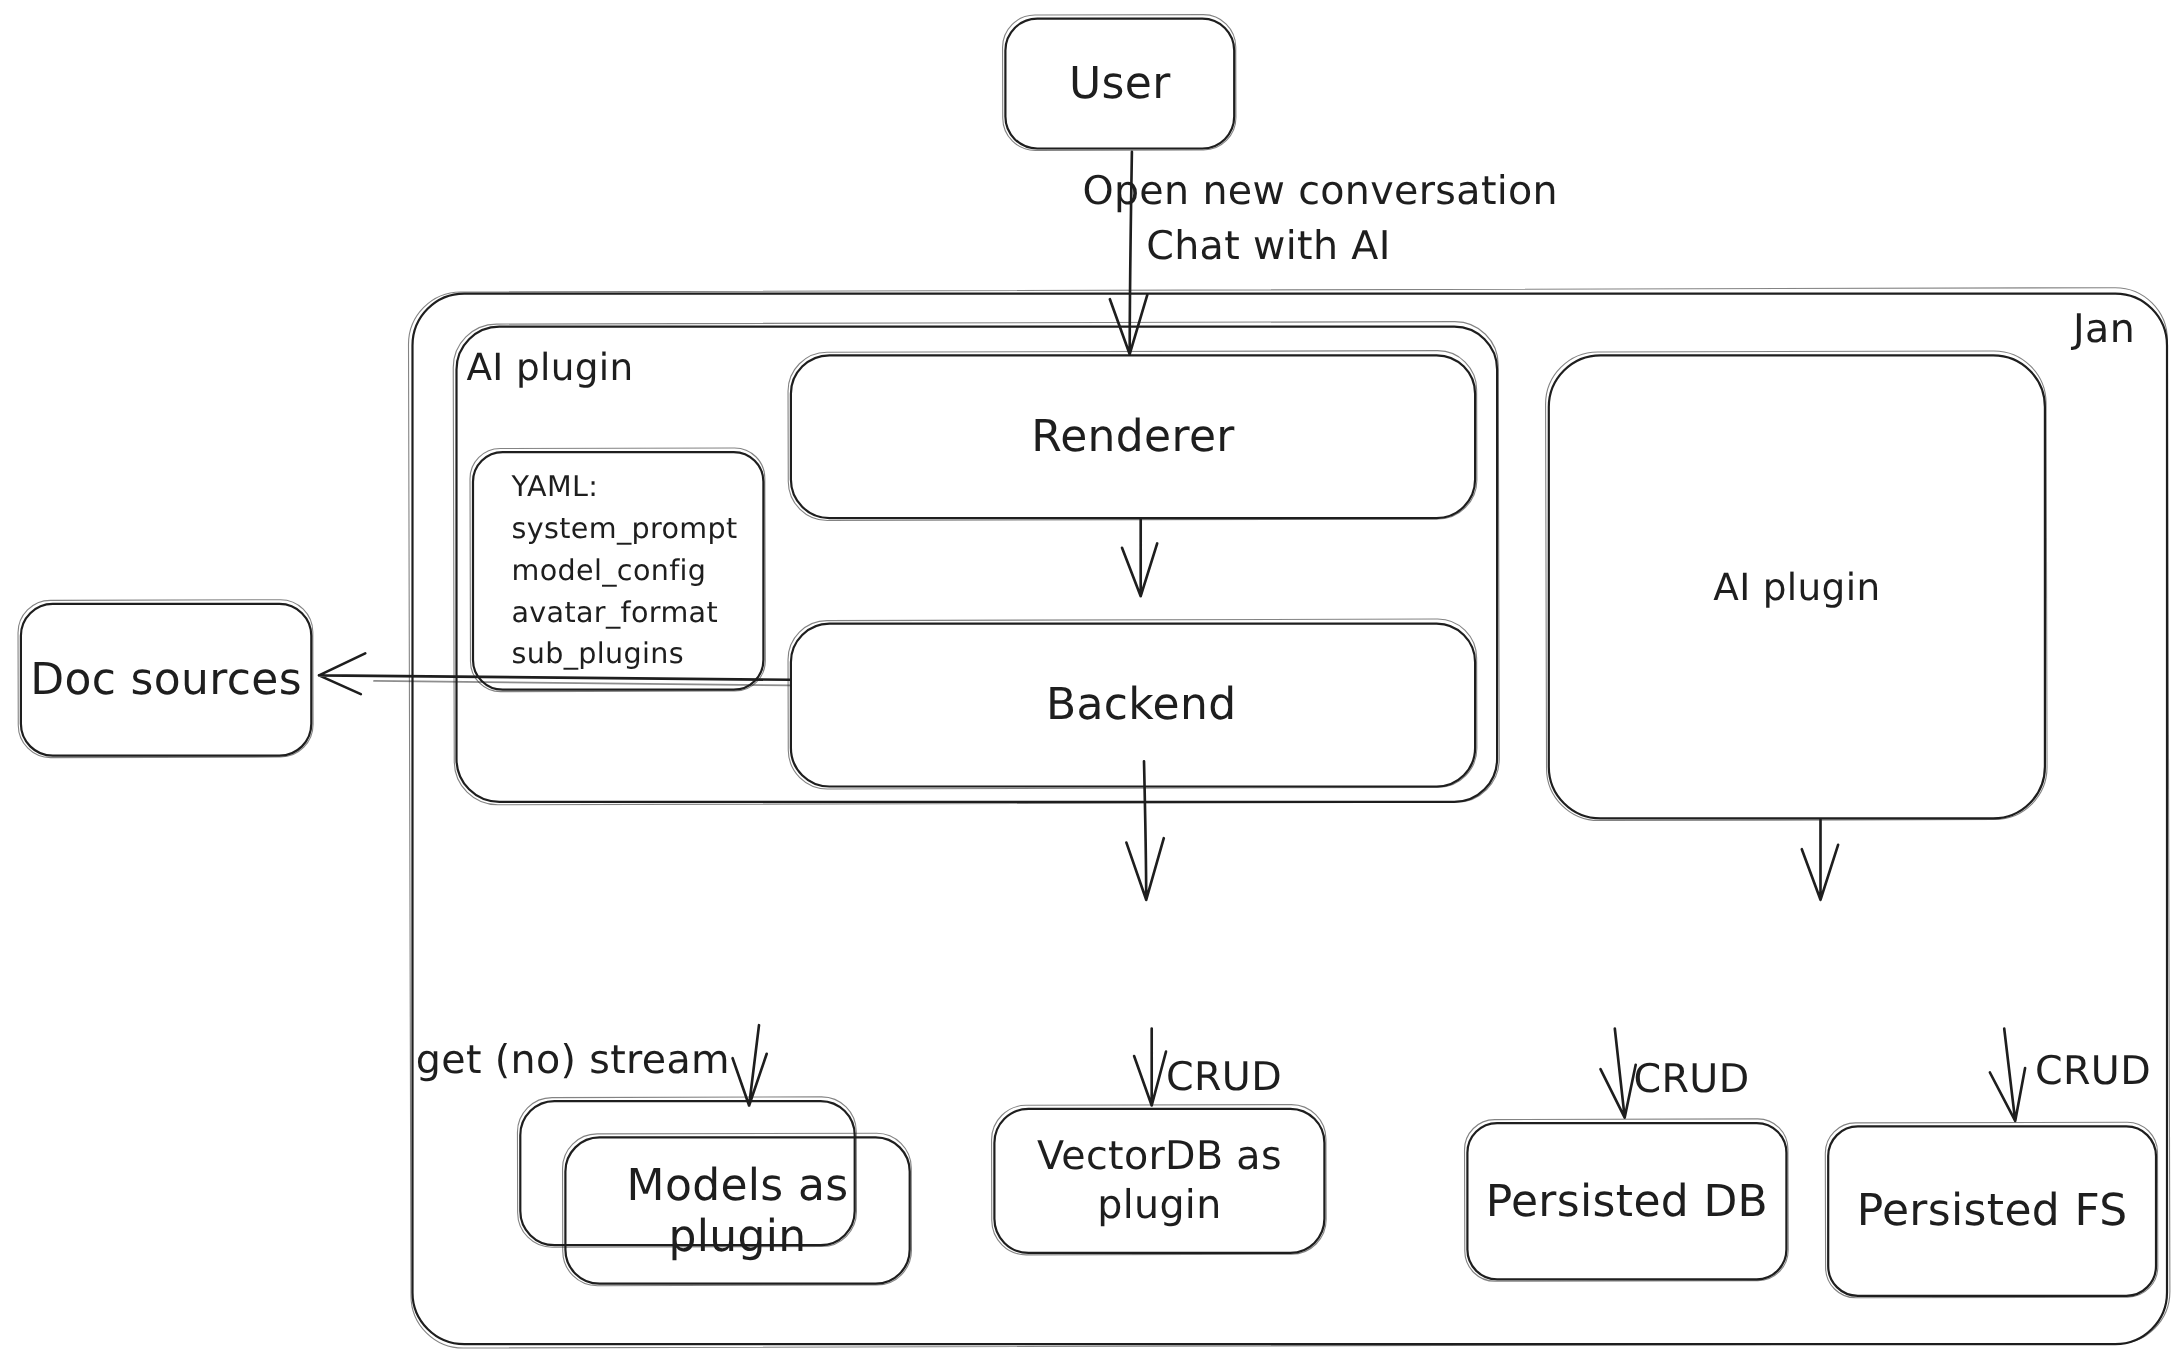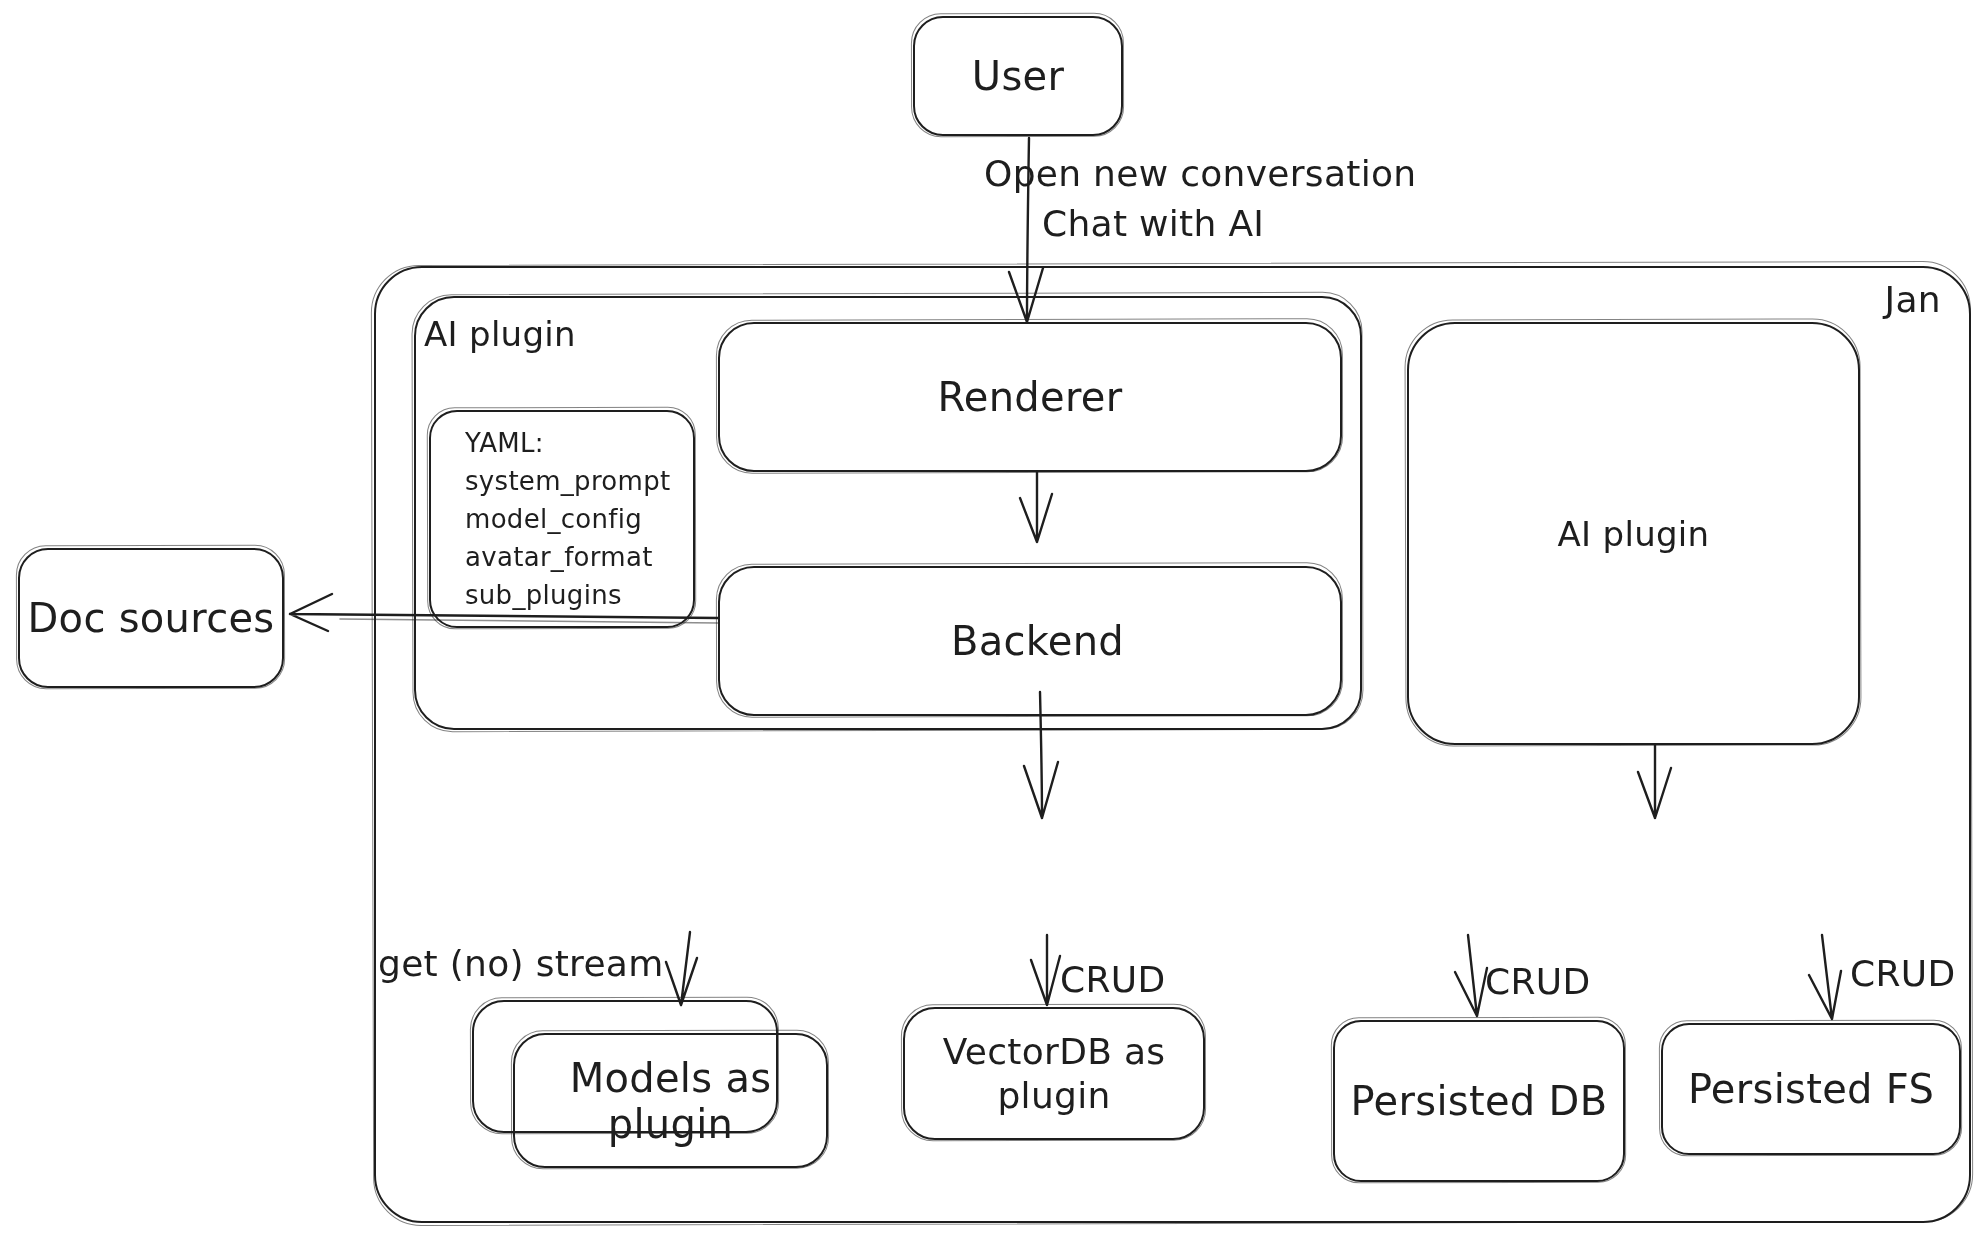--- a/index.html
+++ b/index.html
@@ -78,25 +78,25 @@
 
   <div class="box" style="left:472px;top:1000px;width:306px;height:133px;border-radius:32px;"></div>
   <div class="box center fs40" style="left:513px;top:1033px;width:315px;height:135px;border-radius:32px;padding:0 14px;">
     <span>Models as plugin</span>
   </div>
 
   <div class="box center fs36" style="left:903px;top:1007px;width:302px;height:133px;border-radius:32px;padding:0 28px;">
     <span>VectorDB as plugin</span>
   </div>
 
-  <div class="box center fs40" style="left:1333px;top:1020px;width:292px;height:162px;border-radius:28px;">
+  <div class="box center fs40" style="left:1333px;top:1020px;width:292px;height:144px;border-radius:28px;">
     <span>Persisted DB</span>
   </div>
 
-  <div class="box center fs40" style="left:1661px;top:1023px;width:300px;height:132px;border-radius:28px;">
+  <div class="box center fs40" style="left:1661px;top:1023px;width:300px;height:156px;border-radius:28px;">
     <span>Persisted FS</span>
   </div>
 
   <div class="floating-label fs36" style="left:984px;top:152px;">Open new conversation</div>
   <div class="floating-label fs36" style="left:1042px;top:202px;">Chat with AI</div>
   <div class="floating-label fs36" style="left:378px;top:942px;">get (no) stream</div>
   <div class="floating-label fs36" style="left:1060px;top:958px;">CRUD</div>
   <div class="floating-label fs36" style="left:1485px;top:960px;">CRUD</div>
   <div class="floating-label fs36" style="left:1850px;top:952px;">CRUD</div>
 

